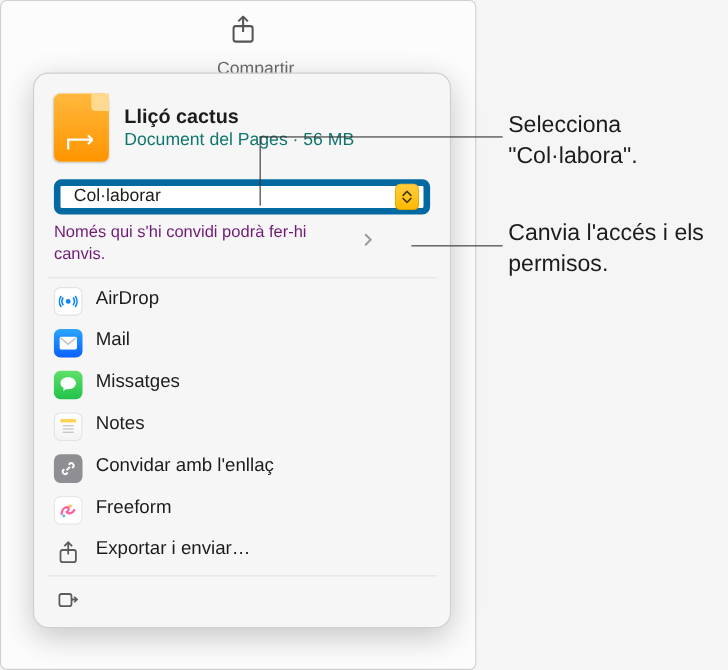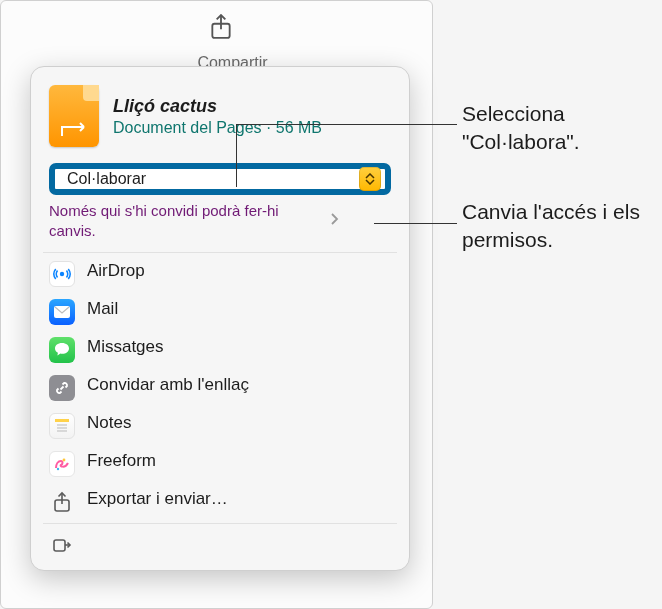--- a/index.html
+++ b/index.html
@@ -70,21 +70,20 @@
       background: #ffd98f;
       border-bottom-left-radius: 4px;
     }
     .doc-icon svg { position: absolute; bottom: 8px; left: 10px; }
     .doc-meta { flex: 1; }
     .doc-title {
       font-size: 18px;
       font-weight: 700;
       color: #1c1c1c;
       margin-bottom: 2px;
-      font-style: italic;
     }
     .doc-sub {
       font-size: 16px;
       color: #0f766e;
     }
     .mode-row {
       margin: 4px 18px 0 18px;
       height: 32px;
       background: #fff;
       border: 6px solid #0369a1;
@@ -245,43 +244,43 @@
   <div class="share-item">
     <span class="app-icon ai-msg">
       <svg width="16" height="15" viewBox="0 0 16 15">
           <path d="M8 1 C3.8 1 1 3.4 1 6.4 C1 8.2 2.1 9.8 3.9 10.7 L3.4 13.5 L6.4 11.6 C6.9 11.7 7.4 11.8 8 11.8 C12.2 11.8 15 9.4 15 6.4 C15 3.4 12.2 1 8 1 Z" fill="#fff"></path>
         </svg>
     </span>
     <span>Missatges</span>
   </div>
 
   <div class="share-item">
-    <span class="app-icon ai-link">
-      <svg width="16" height="16" viewBox="0 0 16 16" fill="none" stroke="#fff" stroke-width="1.8">
-          <path d="M6.5 9.5 L9.5 6.5"></path>
-          <path d="M8.5 4.5 L10 3 A2.5 2.5 0 0 1 13 6 L11.5 7.5"></path>
-          <path d="M7.5 11.5 L6 13 A2.5 2.5 0 0 1 3 10 L4.5 8.5"></path>
-        </svg>
-    </span>
-    <span>Convidar amb l'enllaç</span>
-  </div>
-
-  <div class="share-item">
     <span class="app-icon ai-notes">
       <svg width="18" height="18" viewBox="0 0 18 18">
           <rect x="2" y="2" width="14" height="3" fill="#ffd24a"></rect>
           <line x1="4" y1="8" x2="14" y2="8" stroke="#b9b9b9"></line>
           <line x1="4" y1="11" x2="14" y2="11" stroke="#b9b9b9"></line>
           <line x1="4" y1="14" x2="14" y2="14" stroke="#b9b9b9"></line>
         </svg>
     </span>
     <span>Notes</span>
   </div>
 
   <div class="share-item">
+    <span class="app-icon ai-link">
+      <svg width="16" height="16" viewBox="0 0 16 16" fill="none" stroke="#fff" stroke-width="1.8">
+          <path d="M6.5 9.5 L9.5 6.5"></path>
+          <path d="M8.5 4.5 L10 3 A2.5 2.5 0 0 1 13 6 L11.5 7.5"></path>
+          <path d="M7.5 11.5 L6 13 A2.5 2.5 0 0 1 3 10 L4.5 8.5"></path>
+        </svg>
+    </span>
+    <span>Convidar amb l'enllaç</span>
+  </div>
+
+  <div class="share-item">
     <span class="app-icon ai-freeform">
       <svg width="18" height="18" viewBox="0 0 18 18">
           <path d="M3 13 C3 9 5 6 8 6 C10 6 10 9 8 10 C6 11 12 14 15 8" stroke="#ff5ca2" stroke-width="2" fill="none"></path>
           <circle cx="11" cy="5" r="1.4" fill="#ffc63a"></circle>
           <circle cx="5" cy="14" r="1.2" fill="#3fb9ef"></circle>
         </svg>
     </span>
     <span>Freeform</span>
   </div>
 

